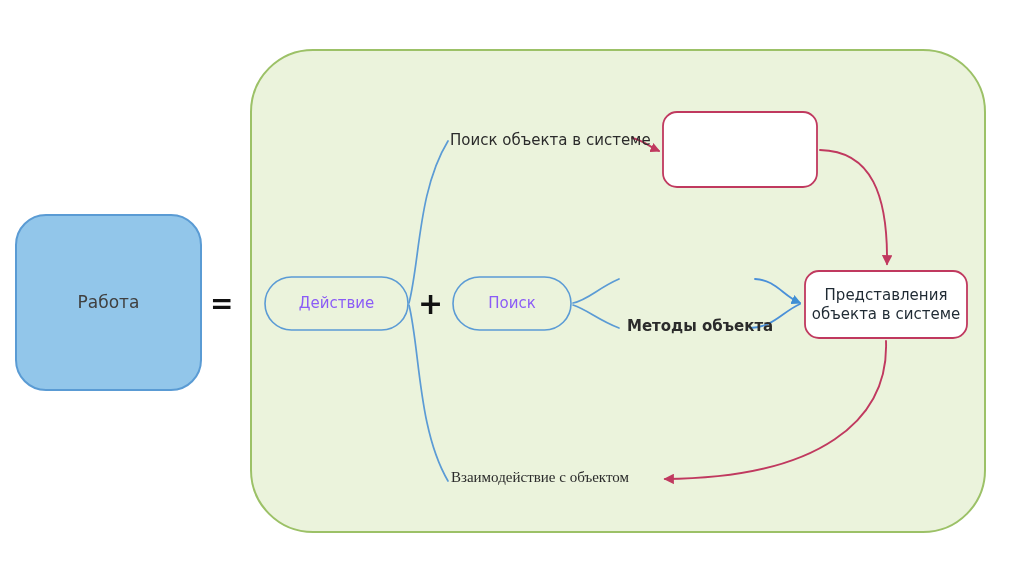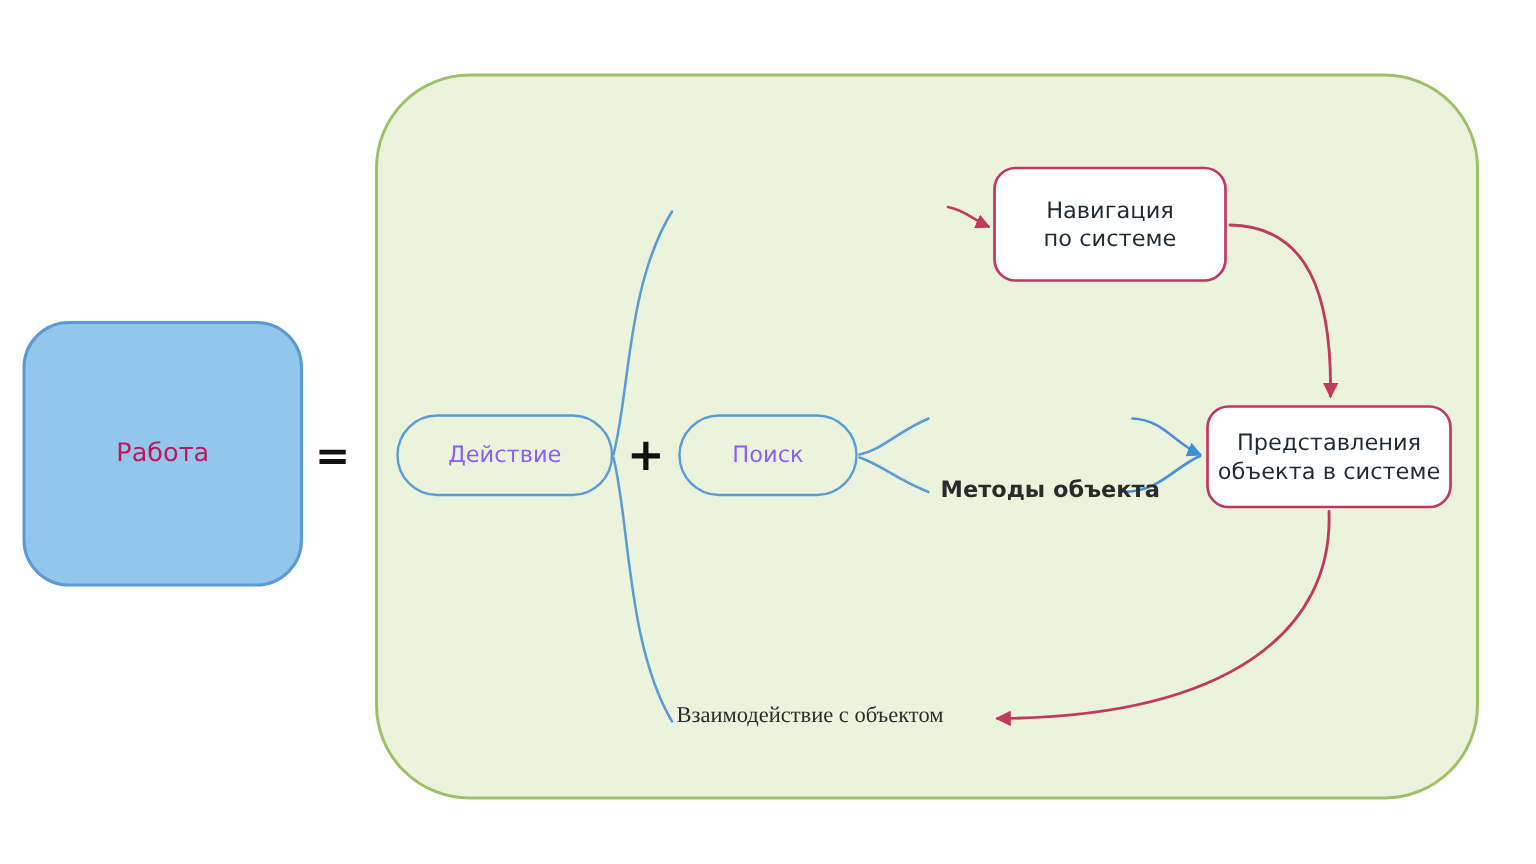--- a/index.html
+++ b/index.html
@@ -33,21 +33,21 @@
     align-items: center;
     justify-content: center;
     text-align: center;
     color: #1f2a33;
     line-height: 1.25;
     white-space: pre-line;
     pointer-events: none;
   }
   .work-box-label {
     font-size: 17px;
-    color: #be185d;
+    color: #404040;
   }
   .pill-label {
     font-size: 15px;
     color: #8b5cf6;
   }
   .crimson-box-label {
     font-size: 15px;
     color: #1f2a33;
   }
   .free-label {
@@ -120,25 +120,24 @@
   <div class="node-label work-box-label" style="left:16px; top:215px; width:185px; height:175px;">Работа</div>
 
   <div class="equals-sign" style="left:210px; top:290px;">=</div>
 
   <div class="plus-sign" style="left:418px; top:289px;">+</div>
 
   <div class="node-label pill-label" style="left:265px; top:277px; width:143px; height:53px;">Действие</div>
 
   <div class="node-label pill-label" style="left:453px; top:277px; width:118px; height:53px;">Поиск</div>
 
-  <div class="node-label crimson-box-label" style="left:663px; top:112px; width:154px; height:75px;">Навигация
-по системе</div>
 
   <div class="node-label crimson-box-label" style="left:805px; top:271px; width:162px; height:67px;">Представления
 объекта в системе</div>
 
+  <div class="free-label" style="left:450px; top:131px;">Поиск объекта в системе</div>
 
 
   <div class="free-label" style="left:627px; top:317px;font-weight:bold;">Методы объекта</div>
 
   <div class="free-label" style="left:451px; top:469px;font-family:Liberation Serif, serif;">Взаимодействие с объектом</div>
 
 </div>
 
 </body></html>

